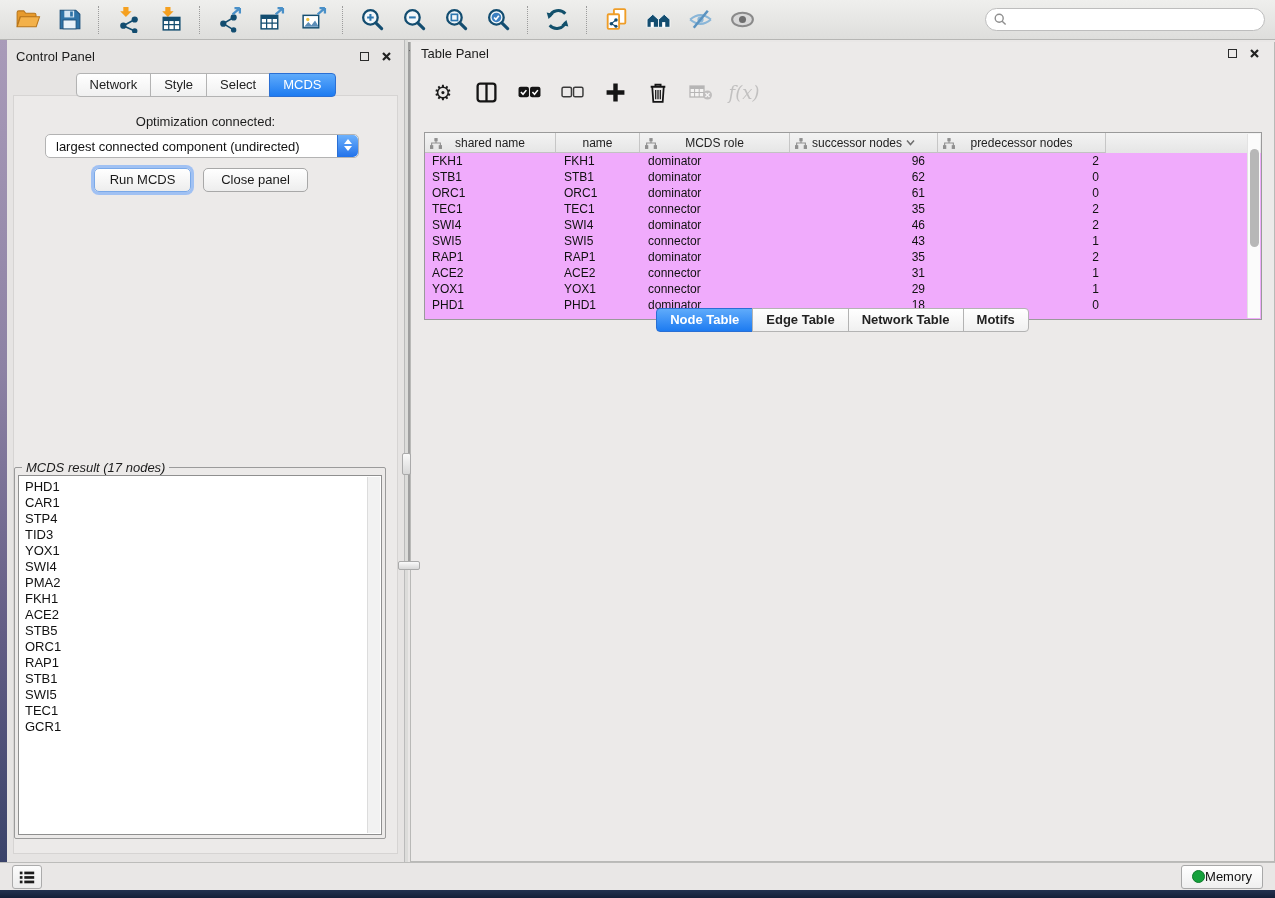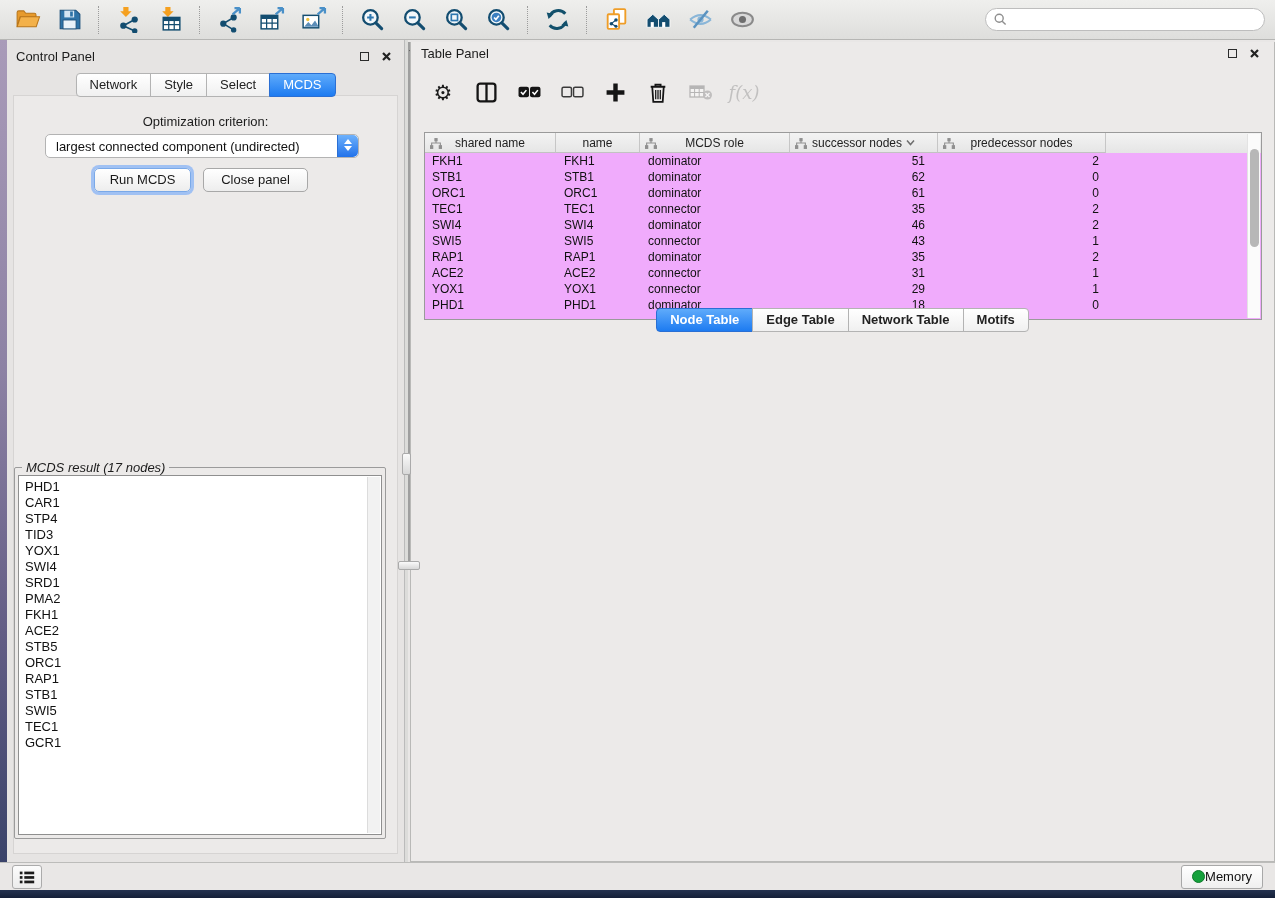--- a/index.html
+++ b/index.html
@@ -277,41 +277,40 @@
           <path d="M2 2l7 7M9 2l-7 7" stroke="#222" stroke-width="2.2"></path>
         </svg>
       </div>
       <div class="content-inset"></div>
       <div class="seg-row">
           <div class="seg-tab">Network</div>
           <div class="seg-tab">Style</div>
           <div class="seg-tab">Select</div>
           <div class="seg-tab active">MCDS</div>
         </div>
-      <div class="opt-label">Optimization criterion:</div>
+      <div class="opt-label">Optimization connected:</div>
       <div class="mac-select">
         <span class="val">largest connected component (undirected)</span>
         <div class="stepper">
           <div class="step-up"></div>
             <div class="step-down"></div>
         </div>
       </div>
       <div class="mac-btn btn-run">Run MCDS</div>
       <div class="mac-btn btn-closepanel">Close panel</div>
       <div class="groupbox">
         <div class="groupbox-title">MCDS result (17 nodes)</div>
         <div class="result-list">
           <div class="list-scroll"></div>
         <div class="item">PHD1</div>
             <div class="item">CAR1</div>
             <div class="item">STP4</div>
             <div class="item">TID3</div>
             <div class="item">YOX1</div>
             <div class="item">SWI4</div>
-            <div class="item">SRD1</div>
             <div class="item">PMA2</div>
             <div class="item">FKH1</div>
             <div class="item">ACE2</div>
             <div class="item">STB5</div>
             <div class="item">ORC1</div>
             <div class="item">RAP1</div>
             <div class="item">STB1</div>
             <div class="item">SWI5</div>
             <div class="item">TEC1</div>
             <div class="item">GCR1</div>
@@ -1066,21 +1065,21 @@
                   <path d="M5.5 2v2.5M1.5 7V4.5h8V7" fill="none" stroke="#8f8f8f"></path>
                 </svg>
                 <span>predecessor nodes</span>
               </div>
             </div>
           <div>
               <div class="tr">
                 <div class="td c0" style="width: 131px;">FKH1</div>
                 <div class="td c1" style="width: 84px;">FKH1</div>
                 <div class="td c2" style="width: 150px;">dominator</div>
-                <div class="td num3" style="width: 148px;">51</div>
+                <div class="td num3" style="width: 148px;">96</div>
                 <div class="td num4" style="width: 168px;">2</div>
               </div>
               <div class="tr">
                 <div class="td c0" style="width: 131px;">STB1</div>
                 <div class="td c1" style="width: 84px;">STB1</div>
                 <div class="td c2" style="width: 150px;">dominator</div>
                 <div class="td num3" style="width: 148px;">62</div>
                 <div class="td num4" style="width: 168px;">0</div>
               </div>
               <div class="tr">

